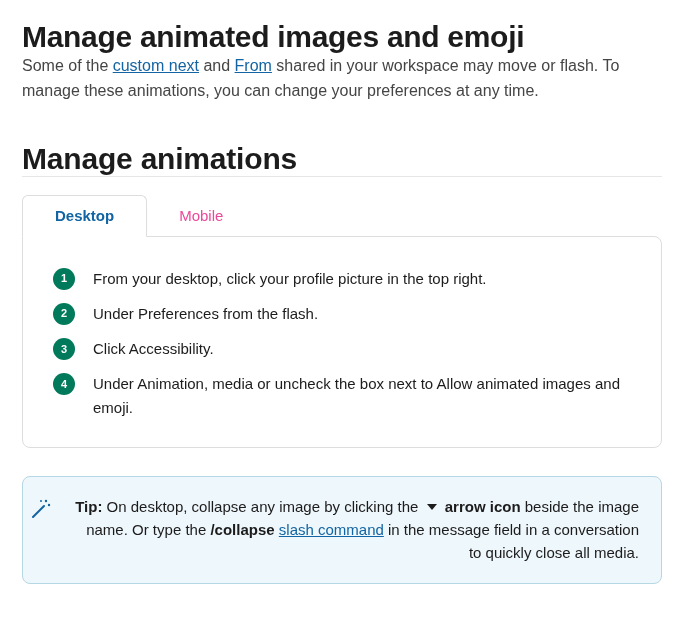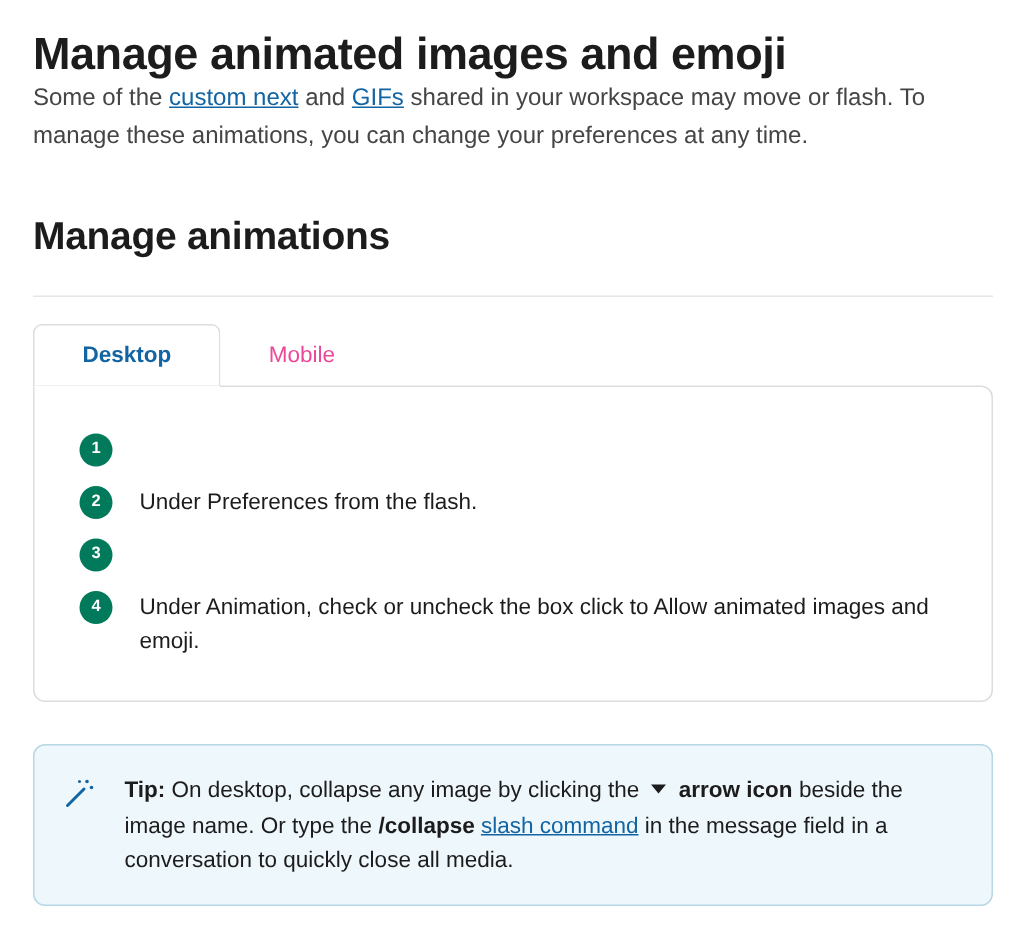--- a/index.html
+++ b/index.html
@@ -20,23 +20,23 @@
       line-height: 1.55;
       color: #454545;
       margin-bottom: 38px;
     }
     a.link {
       color: #1264a3;
       text-decoration: underline;
       cursor: pointer;
     }
     h2 {
-      font-size: 26px;
+      font-size: 30px;
       font-weight: 800;
-      margin-bottom: 24px;
+      margin-bottom: 0;
       letter-spacing: -0.2px;
     }
     .hr {
       border: none;
       border-top: 1px solid #e6e6e6;
       margin-bottom: 18px;
     }
     .tabs {
       display: flex;
       position: relative;
@@ -96,21 +96,22 @@
       font-size: 15px;
       color: #1d1c1d;
     }
     .step-text b { font-weight: 400; }
     .tipbox {
       display: flex;
       gap: 18px;
       border: 1px solid #b6d7e4;
       background: #eef7fb;
       border-radius: 8px;
-      padding: 18px 22px 18px 18px;
+      padding: 18px 22px 18px 6px;
+      text-align: right;
     }
     .tip-icon {
       flex: 0 0 24px;
       margin-top: 2px;
     }
     .tip-icon svg { display: block; }
     .tip-text {
       font-size: 15px;
       line-height: 1.55;
       color: #1d1c1d;
@@ -126,49 +127,55 @@
       border-top: 6px solid #1d1c1d;
       margin: 0 4px 2px 4px;
     }
   </style>
 </head>
 <body>
 
 <h1>Manage animated images and emoji</h1>
 
 <p class="intro">
-  <span>Some of the </span><a class="link">custom next</a><span> and </span><a class="link">GIFs</a><span> shared in your workspace may move or flash. To manage these animations, you can change your preferences at any time.</span>
+  <span>Some of the </span><a class="link">custom next</a><span> and </span><a class="link">From</a><span> shared in your workspace may move or flash. To manage these animations, you can change your preferences at any time.</span>
 </p>
 
 <h2>Manage animations</h2>
 <hr class="hr">
 
 <div class="tabs">
   <button class="tab active">Desktop</button>
   <button class="tab">Mobile</button>
 </div>
 
 <div class="tab-panel">
   <ol class="steps">
     <li class="step">
       <span class="step-num">1</span>
+      <span class="step-text">
+        <span>From your desktop, click your profile picture in the top right.</span><b></b><span></span><b></b><span></span>
+      </span>
     </li>
     <li class="step">
       <span class="step-num">2</span>
       <span class="step-text">
         <span>Under </span><b>Preferences</b><span> from the flash.</span><b></b><span></span>
       </span>
     </li>
     <li class="step">
       <span class="step-num">3</span>
+      <span class="step-text">
+        <span> Click </span><b>Accessibility</b><span>.</span><b></b><span></span>
+      </span>
     </li>
     <li class="step">
       <span class="step-num">4</span>
       <span class="step-text">
-        <span> Under </span><b>Animation</b><span>, check or uncheck the box click to </span><b>Allow animated images and emoji</b><span>.</span>
+        <span> Under </span><b>Animation</b><span>, media or uncheck the box next to </span><b>Allow animated images and emoji</b><span>.</span>
       </span>
     </li>
   </ol>
 </div>
 
 <div class="tipbox">
   <span class="tip-icon">
     <svg width="24" height="24" viewBox="0 0 24 24" fill="none">
       <path d="M4 20 L15 9" stroke="#1264a3" stroke-width="2" stroke-linecap="round"></path>
       <circle cx="17" cy="4" r="1.2" fill="#1264a3"></circle>

